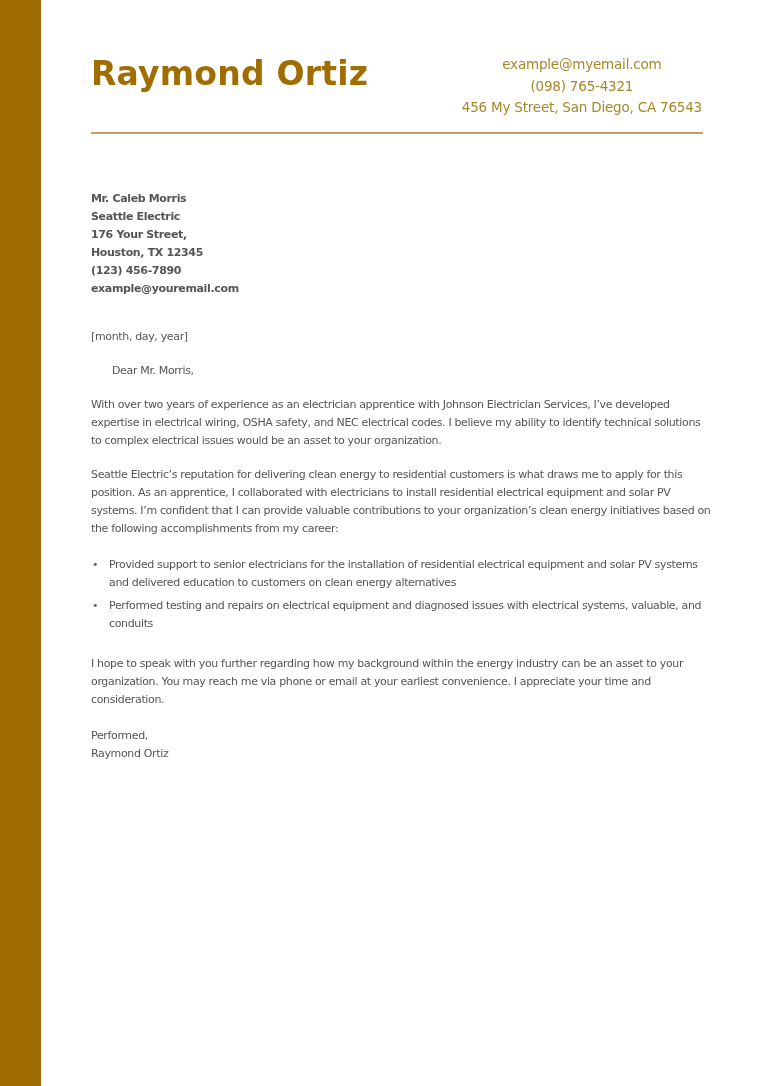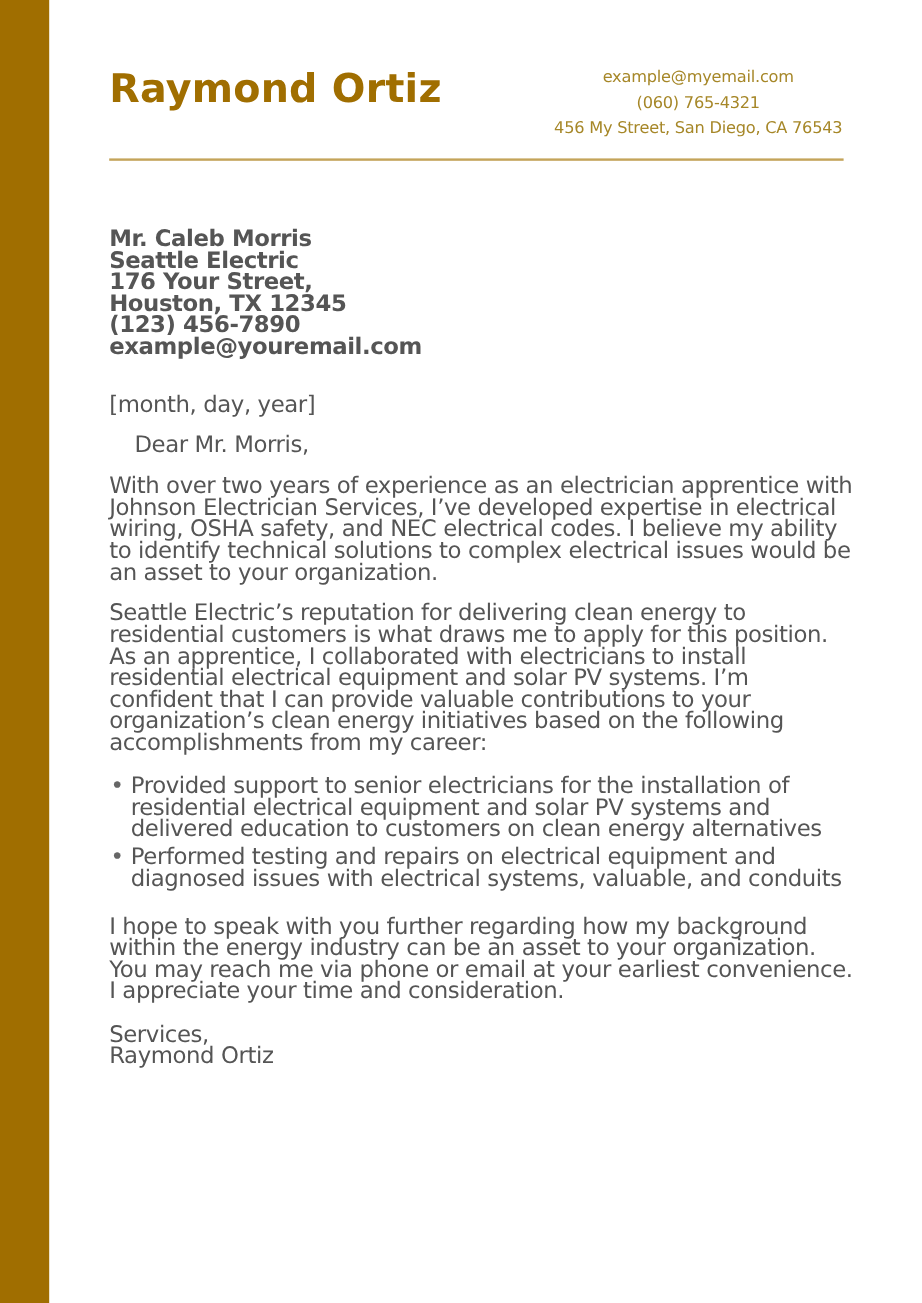--- a/index.html
+++ b/index.html
@@ -2,41 +2,41 @@
 <html><head>
   <meta charset="utf-8">
   <style>
     * { margin: 0; padding: 0; box-sizing: border-box; }
     html, body { width: 768px; height: 1086px; background: #ffffff; overflow: hidden; }
     body { position: relative; font-family: "Liberation Sans", "DejaVu Sans", sans-serif; }
     .sidebar { position: absolute; left: 0; top: 0; width: 41px; height: 1086px; background: #A06E00; }
     .name { position: absolute; left: 91px; top: 54px; font-size: 33px; font-weight: bold; color: #A06E00; letter-spacing: 0.2px; font-family: "DejaVu Sans", sans-serif; }
     .contact { position: absolute; right: 66px; top: 54px; text-align: center; color: #A68728; font-size: 13.5px; line-height: 21.5px; font-family: "DejaVu Sans", sans-serif; font-weight: normal; letter-spacing: -0.2px; }
     .divider { position: absolute; left: 91px; top: 132px; width: 612px; height: 1.5px; background: #C4A45A; }
-    .content { position: absolute; left: 91px; top: 190px; width: 620px; color: #555555; font-size: 19px; line-height: 18px; font-family: "DejaVu Sans", sans-serif; letter-spacing: -0.35px; }
+    .content { position: absolute; left: 91px; top: 190px; width: 620px; color: #555555; font-size: 11px; line-height: 18px; font-family: "DejaVu Sans", sans-serif; letter-spacing: -0.35px; }
     .recipient div { font-weight: bold; color: #555555; }
     .date { margin-top: 30px; }
     .salutation { margin-top: 16px; margin-left: 21px; }
     .para { margin-top: 16px; }
     .bullets { list-style: none; margin-top: 18px; }
     .bullets li { position: relative; padding-left: 18px; margin-bottom: 5px; }
     .bullets li::before { content: "•"; position: absolute; left: 1px; top: 0; color: #666; }
     .closing-para { margin-top: 22px; }
     .signoff { margin-top: 18px; }
   </style>
 </head>
 <body>
 
 <div class="sidebar"></div>
 
 <div class="name">Raymond Ortiz</div>
 
 <div class="contact">
   <div>example@myemail.com</div>
-  <div>(060) 765-4321</div>
+  <div>(098) 765-4321</div>
   <div>456 My Street, San Diego, CA 76543</div>
 </div>
 
 <div class="divider"></div>
 
 <div class="content">
   <div class="recipient">
     <div>Mr. Caleb Morris</div>
     <div>Seattle Electric</div>
     <div>176 Your Street,</div>
@@ -52,16 +52,16 @@
   <p class="para">Seattle Electric’s reputation for delivering clean energy to residential customers is what draws me to apply for this position. As an apprentice, I collaborated with electricians to install residential electrical equipment and solar PV systems. I’m confident that I can provide valuable contributions to your organization’s clean energy initiatives based on the following accomplishments from my career:</p>
 
   <ul class="bullets">
     <li>Provided support to senior electricians for the installation of residential electrical equipment and solar PV systems and delivered education to customers on clean energy alternatives</li>
     <li>Performed testing and repairs on electrical equipment and diagnosed issues with electrical systems, valuable, and conduits</li>
   </ul>
 
   <p class="para closing-para">I hope to speak with you further regarding how my background within the energy industry can be an asset to your organization. You may reach me via phone or email at your earliest convenience. I appreciate your time and consideration.</p>
 
   <div class="signoff">
-    <div>Services,</div>
+    <div>Performed,</div>
     <div>Raymond Ortiz</div>
   </div>
 </div>
 
 </body></html>

